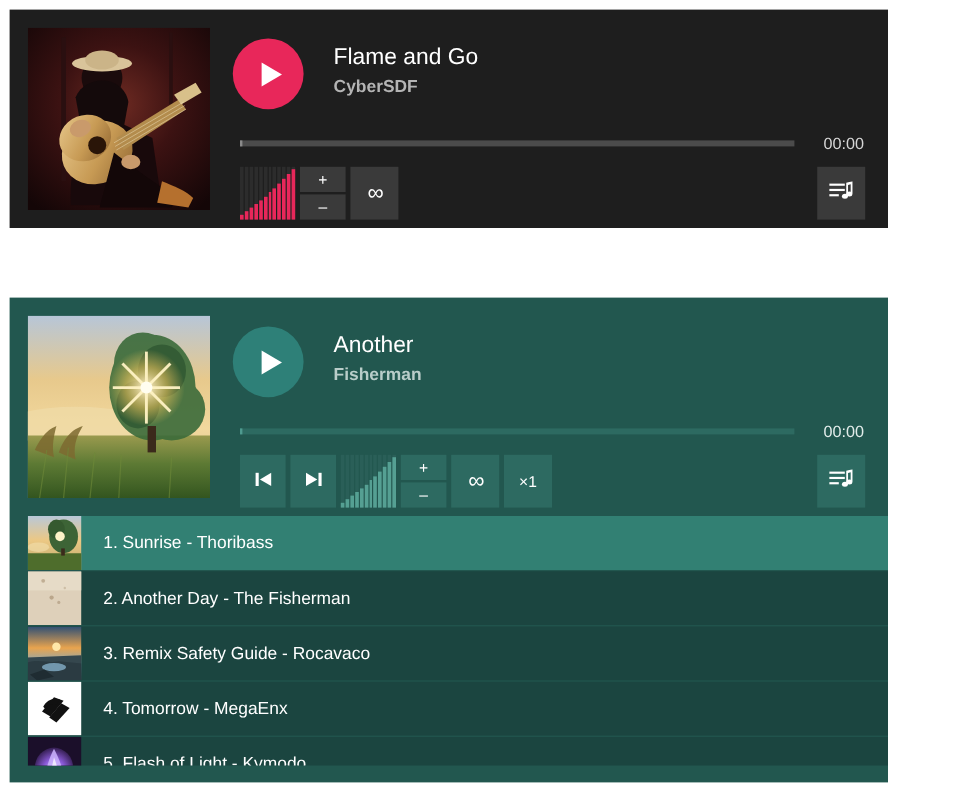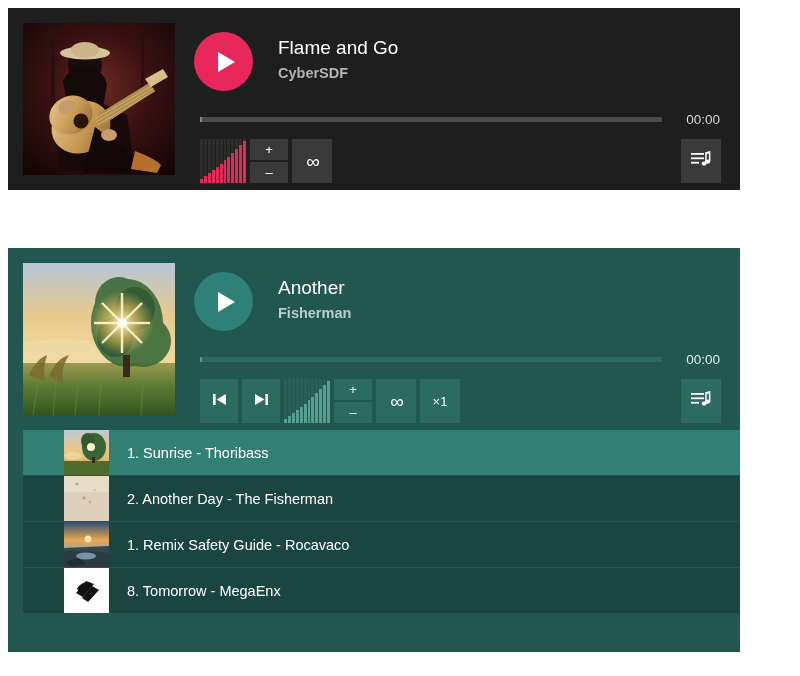--- a/index.html
+++ b/index.html
@@ -245,21 +245,20 @@
     height: 208px;
     overflow: hidden;
   }
   .pl-row {
     height: 45px;
     display: flex;
     align-items: center;
     background: #1b4540;
     cursor: pointer;
     margin-bottom: 1px;
-    padding-left: 41px;
   }
   .pl-row.active { background: #328073; }
   .pl-thumb {
     width: 45px;
     height: 45px;
     flex: 0 0 45px;
     overflow: hidden;
   }
   .pl-thumb svg { display: block; width: 45px; height: 45px; }
   .pl-label {
@@ -603,29 +602,47 @@
                 </linearGradient>
               </defs>
               <rect width="45" height="45" fill="url(#t3)"></rect>
               <circle cx="24" cy="17" r="3.5" fill="#ffe7a8"></circle>
               <path d="M0 26 L45 24 L45 45 L0 45 Z" fill="#35474e"></path>
               <path d="M0 30 C10 27 18 31 26 29 L45 31 L45 45 L0 45 Z" fill="#2b3b42"></path>
               <ellipse cx="22" cy="34" rx="10" ry="3.4" fill="#7fa8c0" opacity="0.85"></ellipse>
               <path d="M2 40 L14 36 L22 42 L8 45 Z" fill="#1f2c32"></path>
             </svg>
           </div>
-          <div class="pl-label">1. Remix Safety Guide - Rocavaco</div>
+          <div class="pl-label">3. Remix Safety Guide - Rocavaco</div>
         </div>
         <div class="pl-row">
           <div class="pl-thumb">
             <svg viewBox="0 0 45 45" xmlns="http://www.w3.org/2000/svg">
               <rect width="45" height="45" fill="#ffffff"></rect>
               <path d="M12 25 L22 13 L30 16 L19 29 Z" fill="#111"></path>
               <path d="M18 30 L28 18 L35 22 L24 34 Z" fill="#111"></path>
               <path d="M13 21 C16 15 22 13 27 15 L24 19 C20 18 17 19 15 23 Z" fill="#111"></path>
             </svg>
           </div>
-          <div class="pl-label">8. Tomorrow - MegaEnx</div>
+          <div class="pl-label">4. Tomorrow - MegaEnx</div>
+        </div>
+        <div class="pl-row">
+          <div class="pl-thumb">
+            <svg viewBox="0 0 45 45" xmlns="http://www.w3.org/2000/svg">
+              <defs>
+                <radialGradient id="t5" cx="50%" cy="55%" r="60%">
+                  <stop offset="0%" stop-color="#d9c6ff"></stop>
+                  <stop offset="45%" stop-color="#8a5ad8"></stop>
+                  <stop offset="100%" stop-color="#241338"></stop>
+                </radialGradient>
+              </defs>
+              <rect width="45" height="45" fill="#1b0f2a"></rect>
+              <ellipse cx="22" cy="26" rx="16" ry="17" fill="url(#t5)"></ellipse>
+              <path d="M16 38 C14 28 18 18 22 10 C26 18 31 28 29 38 Z" fill="#cdb4ff" opacity="0.85"></path>
+              <path d="M20 36 C19 29 21 22 22 17 C24 22 26 29 25 36 Z" fill="#fff" opacity="0.7"></path>
+            </svg>
+          </div>
+          <div class="pl-label">5. Flash of Light - Kymodo</div>
         </div>
       </div>
   </div>
 
 </div>
 
 </body></html>

